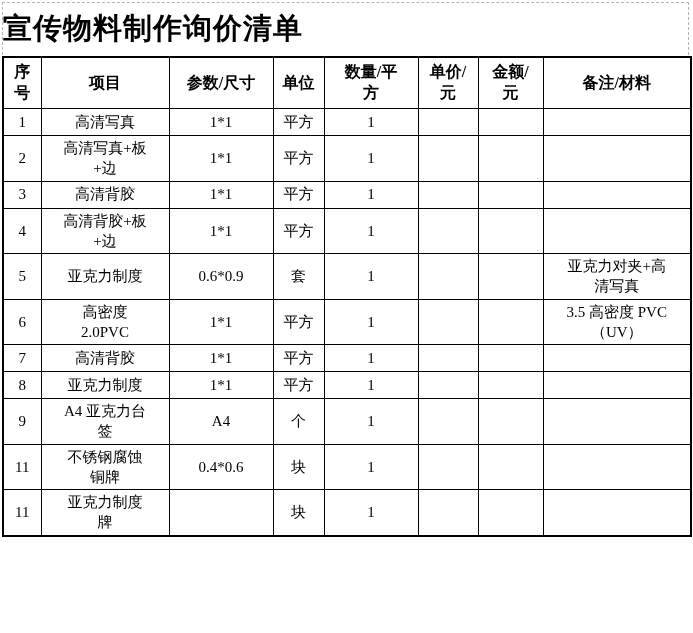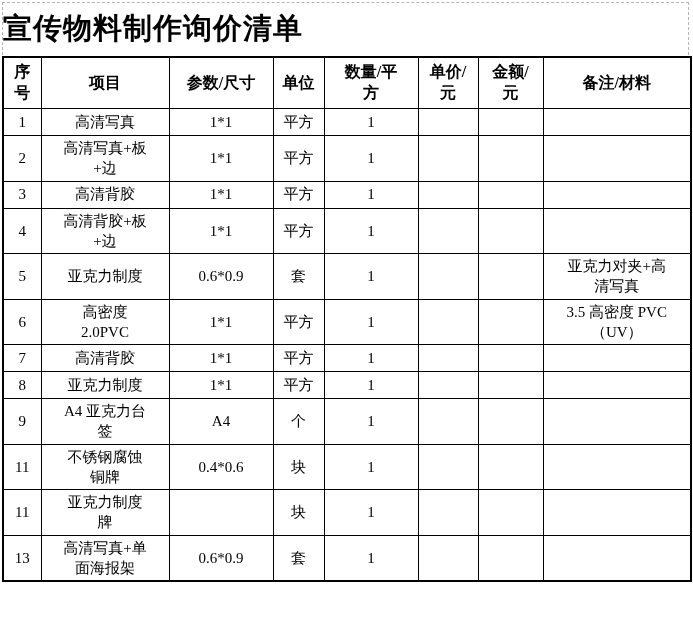--- a/index.html
+++ b/index.html
@@ -218,26 +218,15 @@
     <td>11</td>
     <td>亚克力制度
 牌</td>
     <td></td>
     <td>块</td>
     <td>1</td>
     <td></td>
     <td></td>
     <td></td>
   </tr>
-        <tr>
-    <td>13</td>
-    <td>高清写真+单
-面海报架</td>
-    <td>0.6*0.9</td>
-    <td>套</td>
-    <td>1</td>
-    <td></td>
-    <td></td>
-    <td></td>
-  </tr>
       </tbody>
   </table>
 </div>
 
 </body></html>

